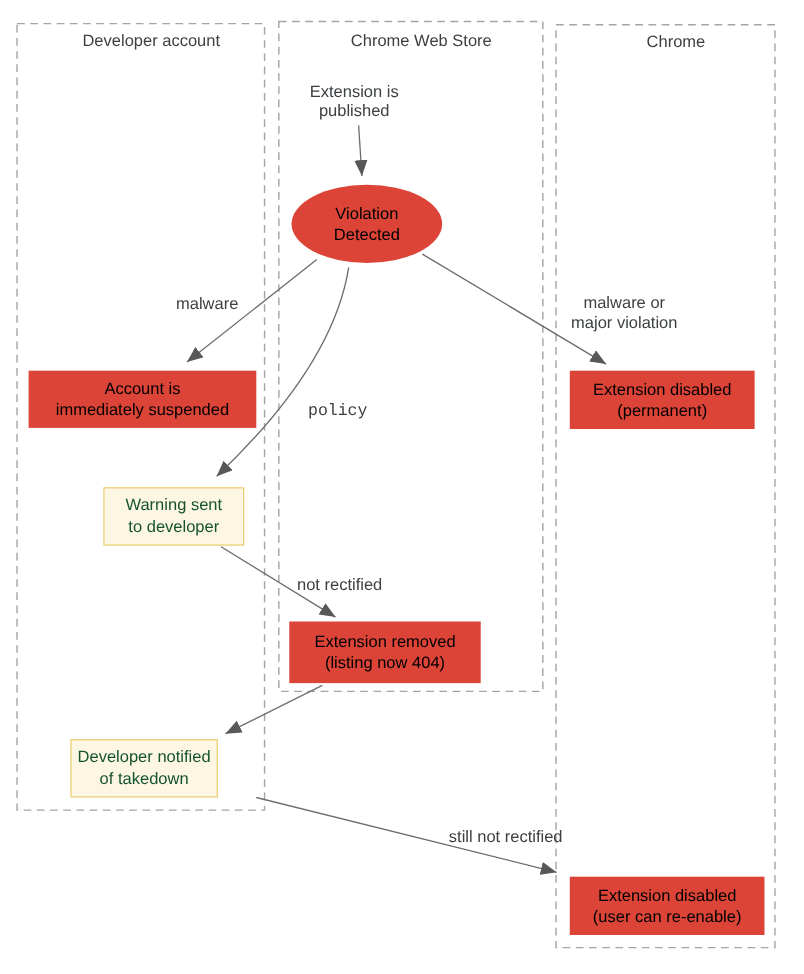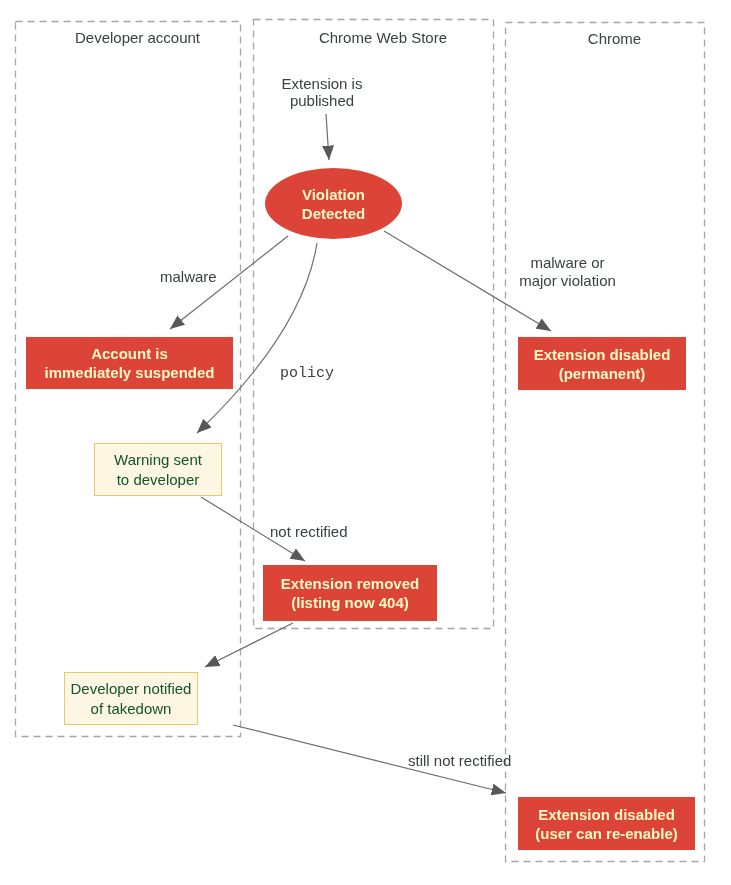--- a/index.html
+++ b/index.html
@@ -38,22 +38,22 @@
     display: flex;
     align-items: center;
     justify-content: center;
     text-align: center;
     font-size: 15px;
     line-height: 19px;
     box-sizing: border-box;
   }
   .node.red {
     background: #db4437;
-    color: #fef9c3;
-    font-weight: bold;
+    color: #000000;
+    font-weight: normal;
   }
   .node.ellipse {
     border-radius: 50%;
   }
   .node.note {
     background: #fcf6e2;
     border: 1.5px solid #e9c966;
     color: #14532d;
     line-height: 20px;
   }
@@ -113,18 +113,18 @@
 (listing now 404)</div>
 
   <div class="node note multiline" style="left:64px; top:672px; width:134px; height:53px;">Developer notified
 of takedown</div>
 
   <div class="node red multiline" style="left:518px; top:797px; width:177px; height:53px;">Extension disabled
 (user can re-enable)</div>
 
   <div class="edge-label" style="left:160px; top:268px;">malware</div>
   <div class="edge-label" style="left:280px; top:365px;font-family:Liberation Mono, monospace;">policy</div>
-  <div class="edge-label center multiline" style="left:505px; top:254px; width:125px;">malware or
+  <div class="edge-label center multiline" style="left:505px; top:267px; width:125px;">malware or
 major violation</div>
   <div class="edge-label" style="left:270px; top:523px;">not rectified</div>
   <div class="edge-label" style="left:408px; top:752px;">still not rectified</div>
 
 </div>
 
 </body></html>

